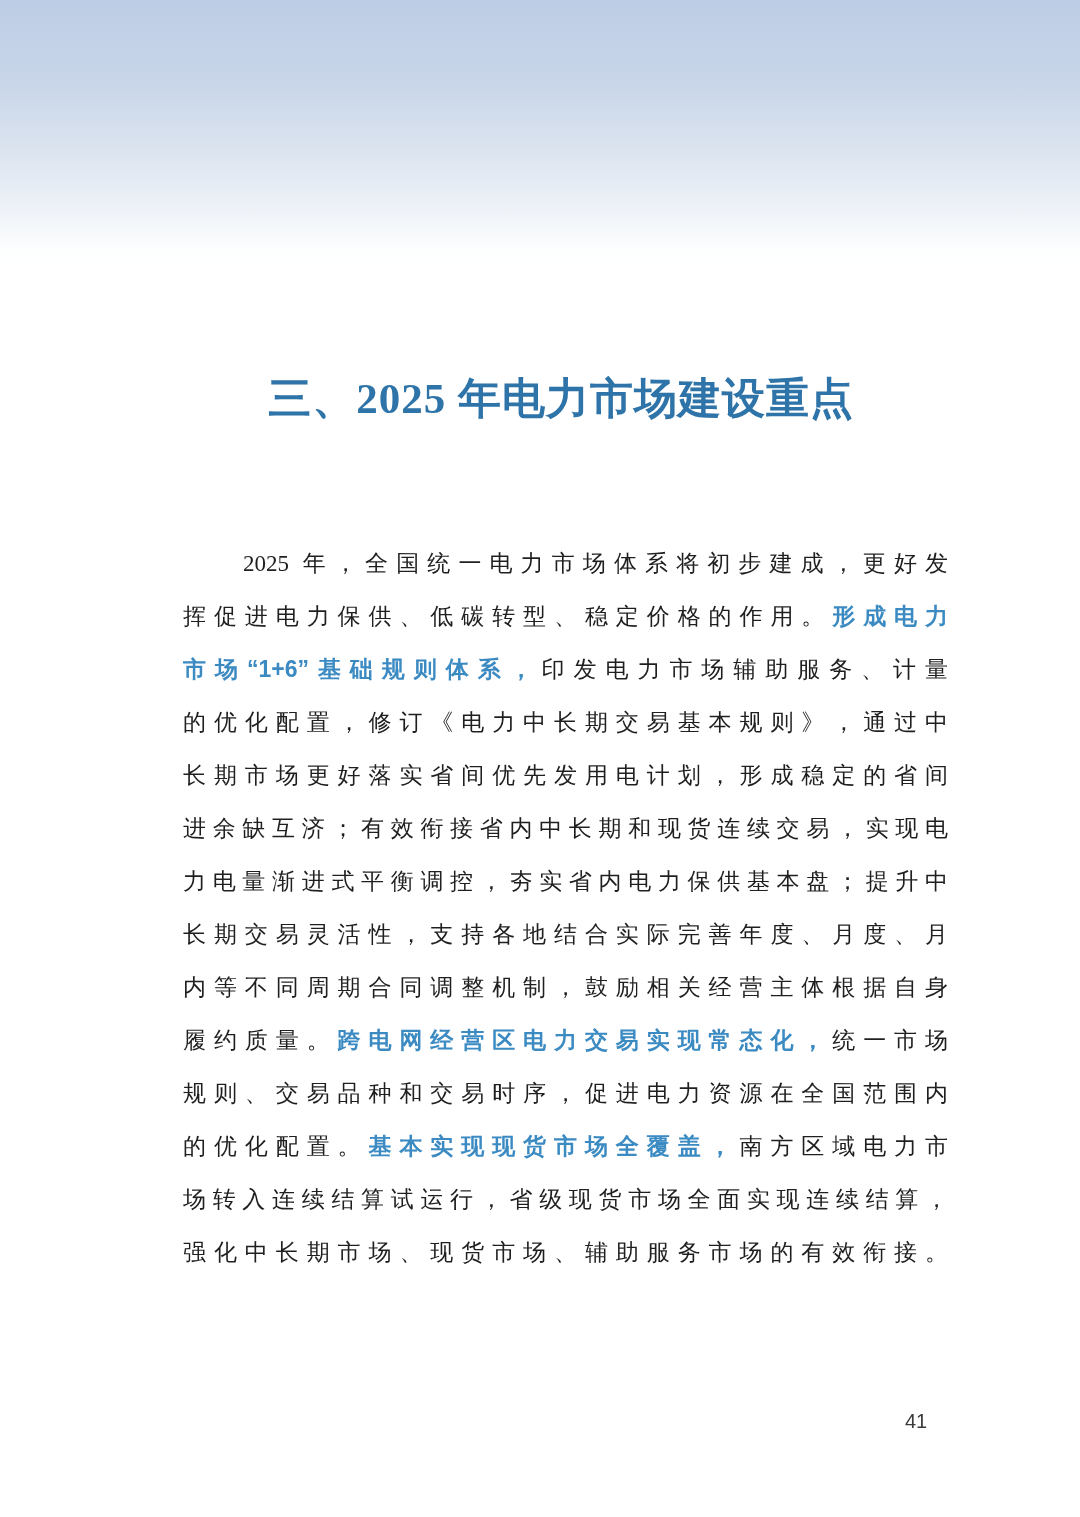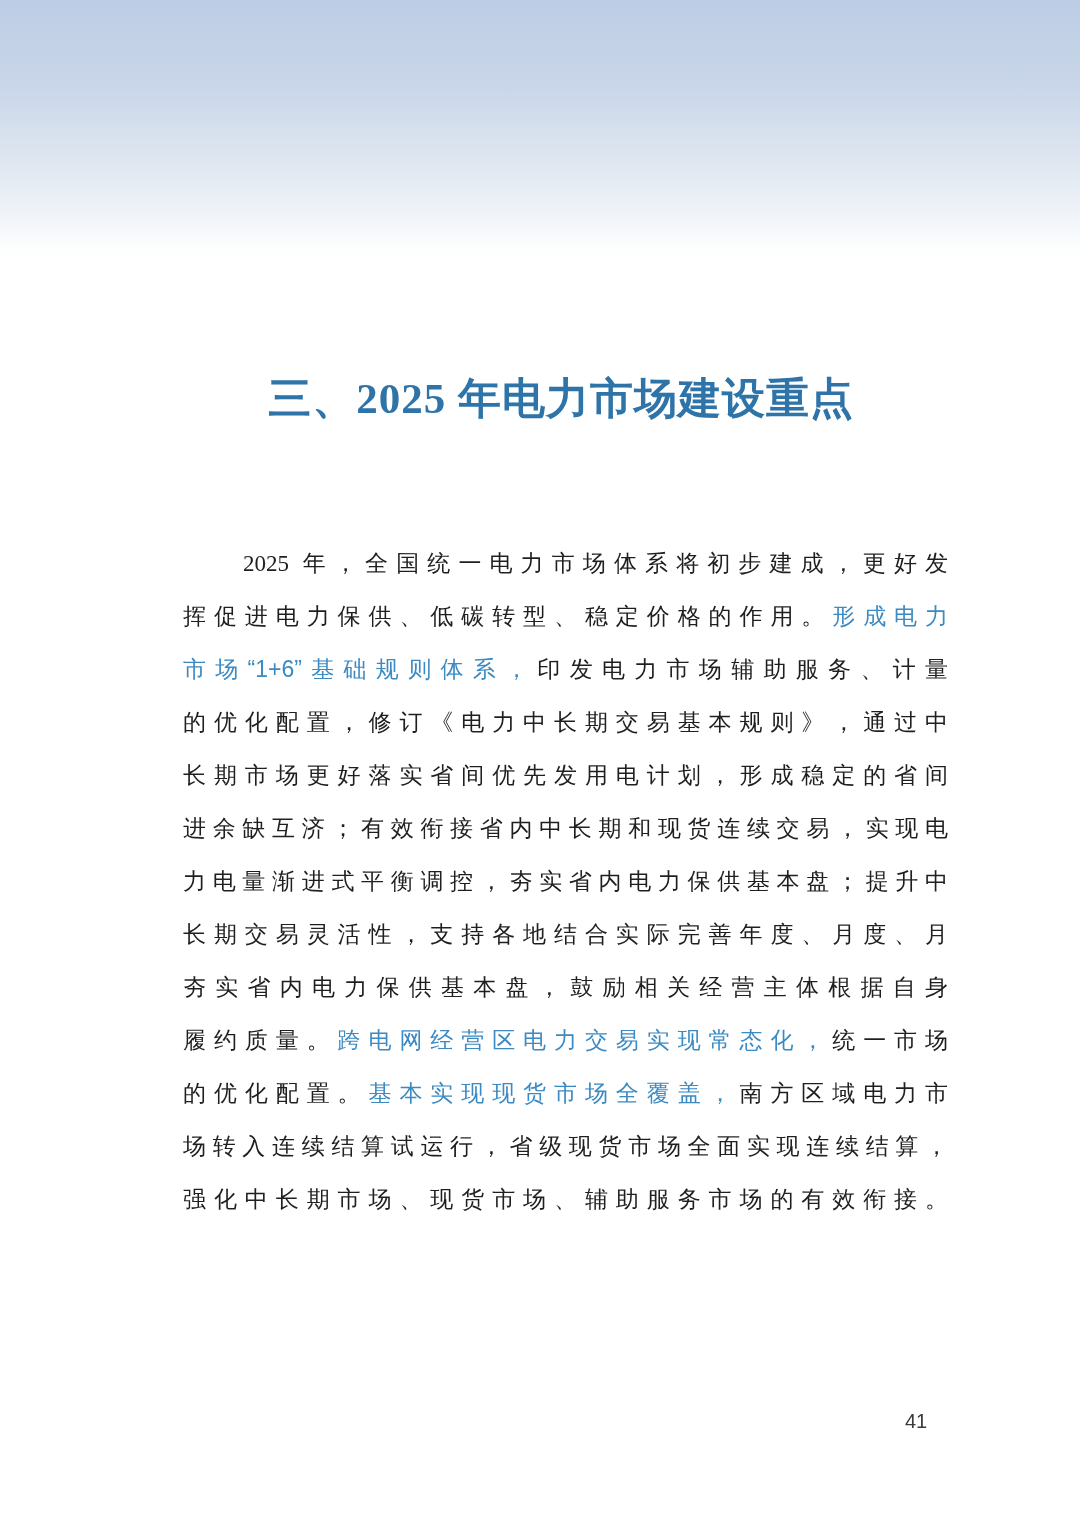--- a/index.html
+++ b/index.html
@@ -63,21 +63,21 @@
     text-align: justify;
     text-align-last: justify;
     text-justify: distribute;
     white-space: nowrap;
   }
   .line.indent {
     text-indent: 60px;
   }
   .accent {
     color: var(--accent-blue);
-    font-weight: 400;
+    font-weight: 700;
     font-family: "Liberation Sans", "DejaVu Sans", sans-serif;
   }
   .page-number {
     position: absolute;
     top: 1410px;
     left: 905px;
     font-size: 20px;
     color: var(--page-number-color);
     font-family: "Liberation Sans", "DejaVu Sans", sans-serif;
   }
@@ -92,21 +92,22 @@
 
   <div class="body-paragraph">
       <div class="line indent"><span>2025 年，全国统一电力市场体系将初步建成，更好发</span></div>
       <div class="line"><span>挥促进电力保供、低碳转型、稳定价格的作用。</span><span class="accent">形成电力</span></div>
       <div class="line"><span class="accent">市场“1+6”基础规则体系，</span><span>印发电力市场辅助服务、计量</span></div>
       <div class="line"><span>的优化配置，修订《电力中长期交易基本规则》，通过中</span></div>
       <div class="line"><span>长期市场更好落实省间优先发用电计划，形成稳定的省间</span></div>
       <div class="line"><span>进余缺互济；有效衔接省内中长期和现货连续交易，实现电</span></div>
       <div class="line"><span>力电量渐进式平衡调控，夯实省内电力保供基本盘；提升中</span></div>
       <div class="line"><span>长期交易灵活性，支持各地结合实际完善年度、月度、月</span></div>
-      <div class="line"><span>夯实省内电力保供基本盘，鼓励相关经营主体根据自身</span></div>
+      <div class="line"><span>内等不同周期合同调整机制，鼓励相关经营主体根据自身</span></div>
       <div class="line"><span>履约质量。</span><span class="accent">跨电网经营区电力交易实现常态化，</span><span>统一市场</span></div>
+      <div class="line"><span>规则、交易品种和交易时序，促进电力资源在全国范围内</span></div>
       <div class="line"><span>的优化配置。</span><span class="accent">基本实现现货市场全覆盖，</span><span>南方区域电力市</span></div>
       <div class="line"><span>场转入连续结算试运行，省级现货市场全面实现连续结算，</span></div>
       <div class="line"><span>强化中长期市场、现货市场、辅助服务市场的有效衔接。</span></div>
     </div>
 
   <div class="page-number">41</div>
 </div>
 
 </body></html>

